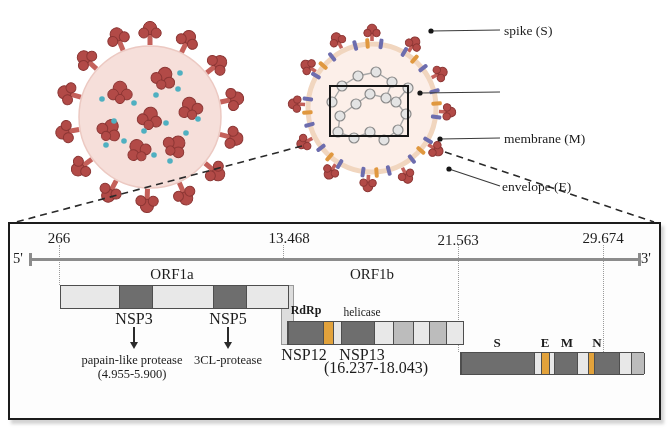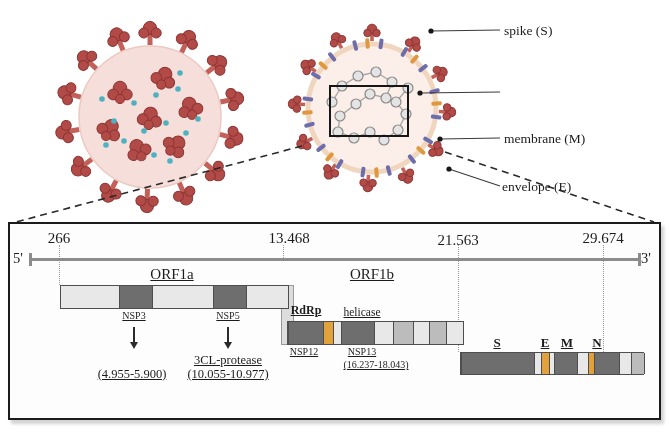--- a/index.html
+++ b/index.html
@@ -5,27 +5,27 @@
   html,body{margin:0;padding:0;background:#ffffff;}
   #canvas{position:relative;width:669px;height:434px;background:#fff;overflow:hidden;
           font-family:"Liberation Serif",serif;color:#1c1c1c;
           border-right:1px solid #d8d8d8;border-bottom:1px solid #d8d8d8;}
   #top-art{position:absolute;left:0;top:0;}
   .vlabel{position:absolute;font-size:13.5px;white-space:nowrap;}
   #genome-box{position:absolute;left:8px;top:222px;width:649px;height:194px;
               border:2px solid #1c1c1c;background:#fdfdfd;
               box-shadow:3px 4px 3px rgba(130,130,130,.35);}
   #genome-box > div{position:absolute;}
-  .ctr{transform:translateX(-50%);white-space:nowrap;text-decoration:underline;}
+  .ctr{transform:translateX(-50%);white-space:nowrap;}
   .pos{font-size:15px;transform:translateX(-50%);white-space:nowrap;}
   .prime{font-size:14.5px;}
   .axis{background:#8c8c8c;}
   .dotv{width:0;border-left:1px dotted #9b9b9b;}
   .orf-label{font-size:15px;}
-  .small-label{font-size:10px;}
+  .small-label{font-size:16px;}
   .rdrp{font-size:12px;font-weight:bold;}
   .helicase{font-size:11.5px;}
   .gene{font-size:13px;font-weight:bold;}
   .ann{font-size:12.5px;}
   .bar{background:#e8e8e8;border:1px solid #4e4e4e;}
   .bar .seg{position:absolute;top:0;bottom:0;border-left:1px solid #4e4e4e;border-right:1px solid #4e4e4e;}
   .seg.dark{background:#6e6e6e;}
   .seg.mid{background:#bcbcbc;}
   .seg.orange{background:#e2a23b;}
   .connector{background:#dddddd;border:1px solid #999999;}
@@ -250,17 +250,17 @@
       <div class="seg orange" style="left:127px;width:6px"></div>
       <div class="seg dark" style="left:133px;width:24px"></div>
       <div class="seg mid" style="left:170px;width:12px"></div>
     </div>
 
     <div class="arrow-line" style="left:123px;top:103px;height:15px"></div>
     <div class="arrow-head" style="left:120px;top:118px"></div>
     <div class="arrow-line" style="left:217px;top:103px;height:15px"></div>
     <div class="arrow-head" style="left:214px;top:118px"></div>
 
+    <div class="ann ctr" style="left:122px;top:129px">papain-like protease</div>
     <div class="ann ctr" style="left:122px;top:143px">(4.955-5.900)</div>
     <div class="ann ctr" style="left:218px;top:129px">3CL-protease</div>
-    <div class="ann ctr" style="left:218px;top:143px">(10.055-10.977)</div>
   </div>
 </div>
 
 </body></html>

